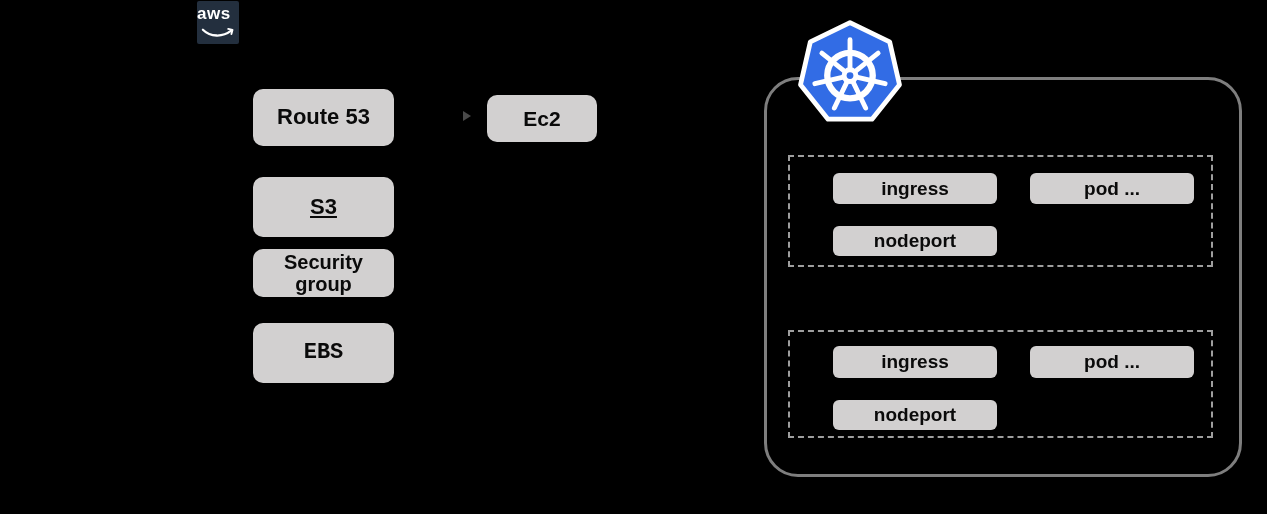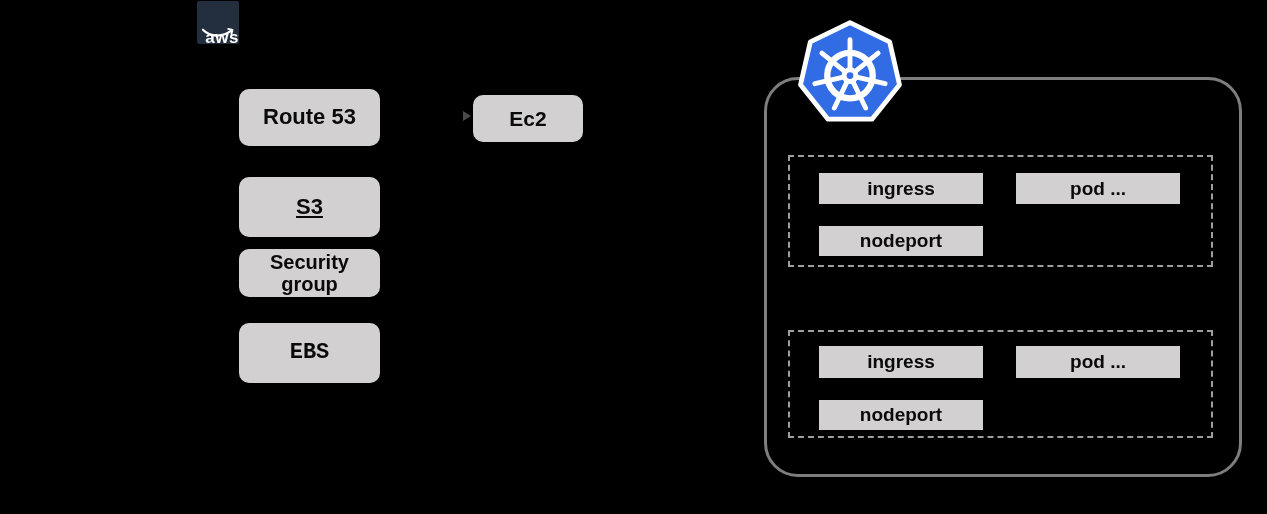--- a/index.html
+++ b/index.html
@@ -16,41 +16,41 @@
   .node {
     position: absolute;
     background: #d2d0d0;
     color: #0a0a0a;
     font-weight: bold;
     display: flex;
     align-items: center;
     justify-content: center;
     text-align: center;
     box-sizing: border-box;
+    margin-left: 14px;
   }
   .node.lg { border-radius: 10px; font-size: 22px; line-height: 1.1; }
-  .node.sm { border-radius: 0;  font-size: 19px; }
+  .node.sm { border-radius: 6px;  font-size: 19px; }
 
   
   .aws-logo {
     position: absolute;
     left: 197px; top: 1px;
     width: 42px; height: 43px;
     background: #232f3e;
     border-radius: 2px;
   }
   .aws-word {
     position: absolute;
     left: 0; right: 0; top: 3px;
-    text-align: right;
+    text-align: left;
     color: #ffffff;
     font-size: 17px;
     font-weight: bold;
     letter-spacing: 0.5px;
-    margin-top: 24px;
   }
   .aws-smile {
     position: absolute;
     left: 4px; top: 26px;
     width: 34px; height: 13px;
   }
 
   
   .k8s-cluster {
     position: absolute;

